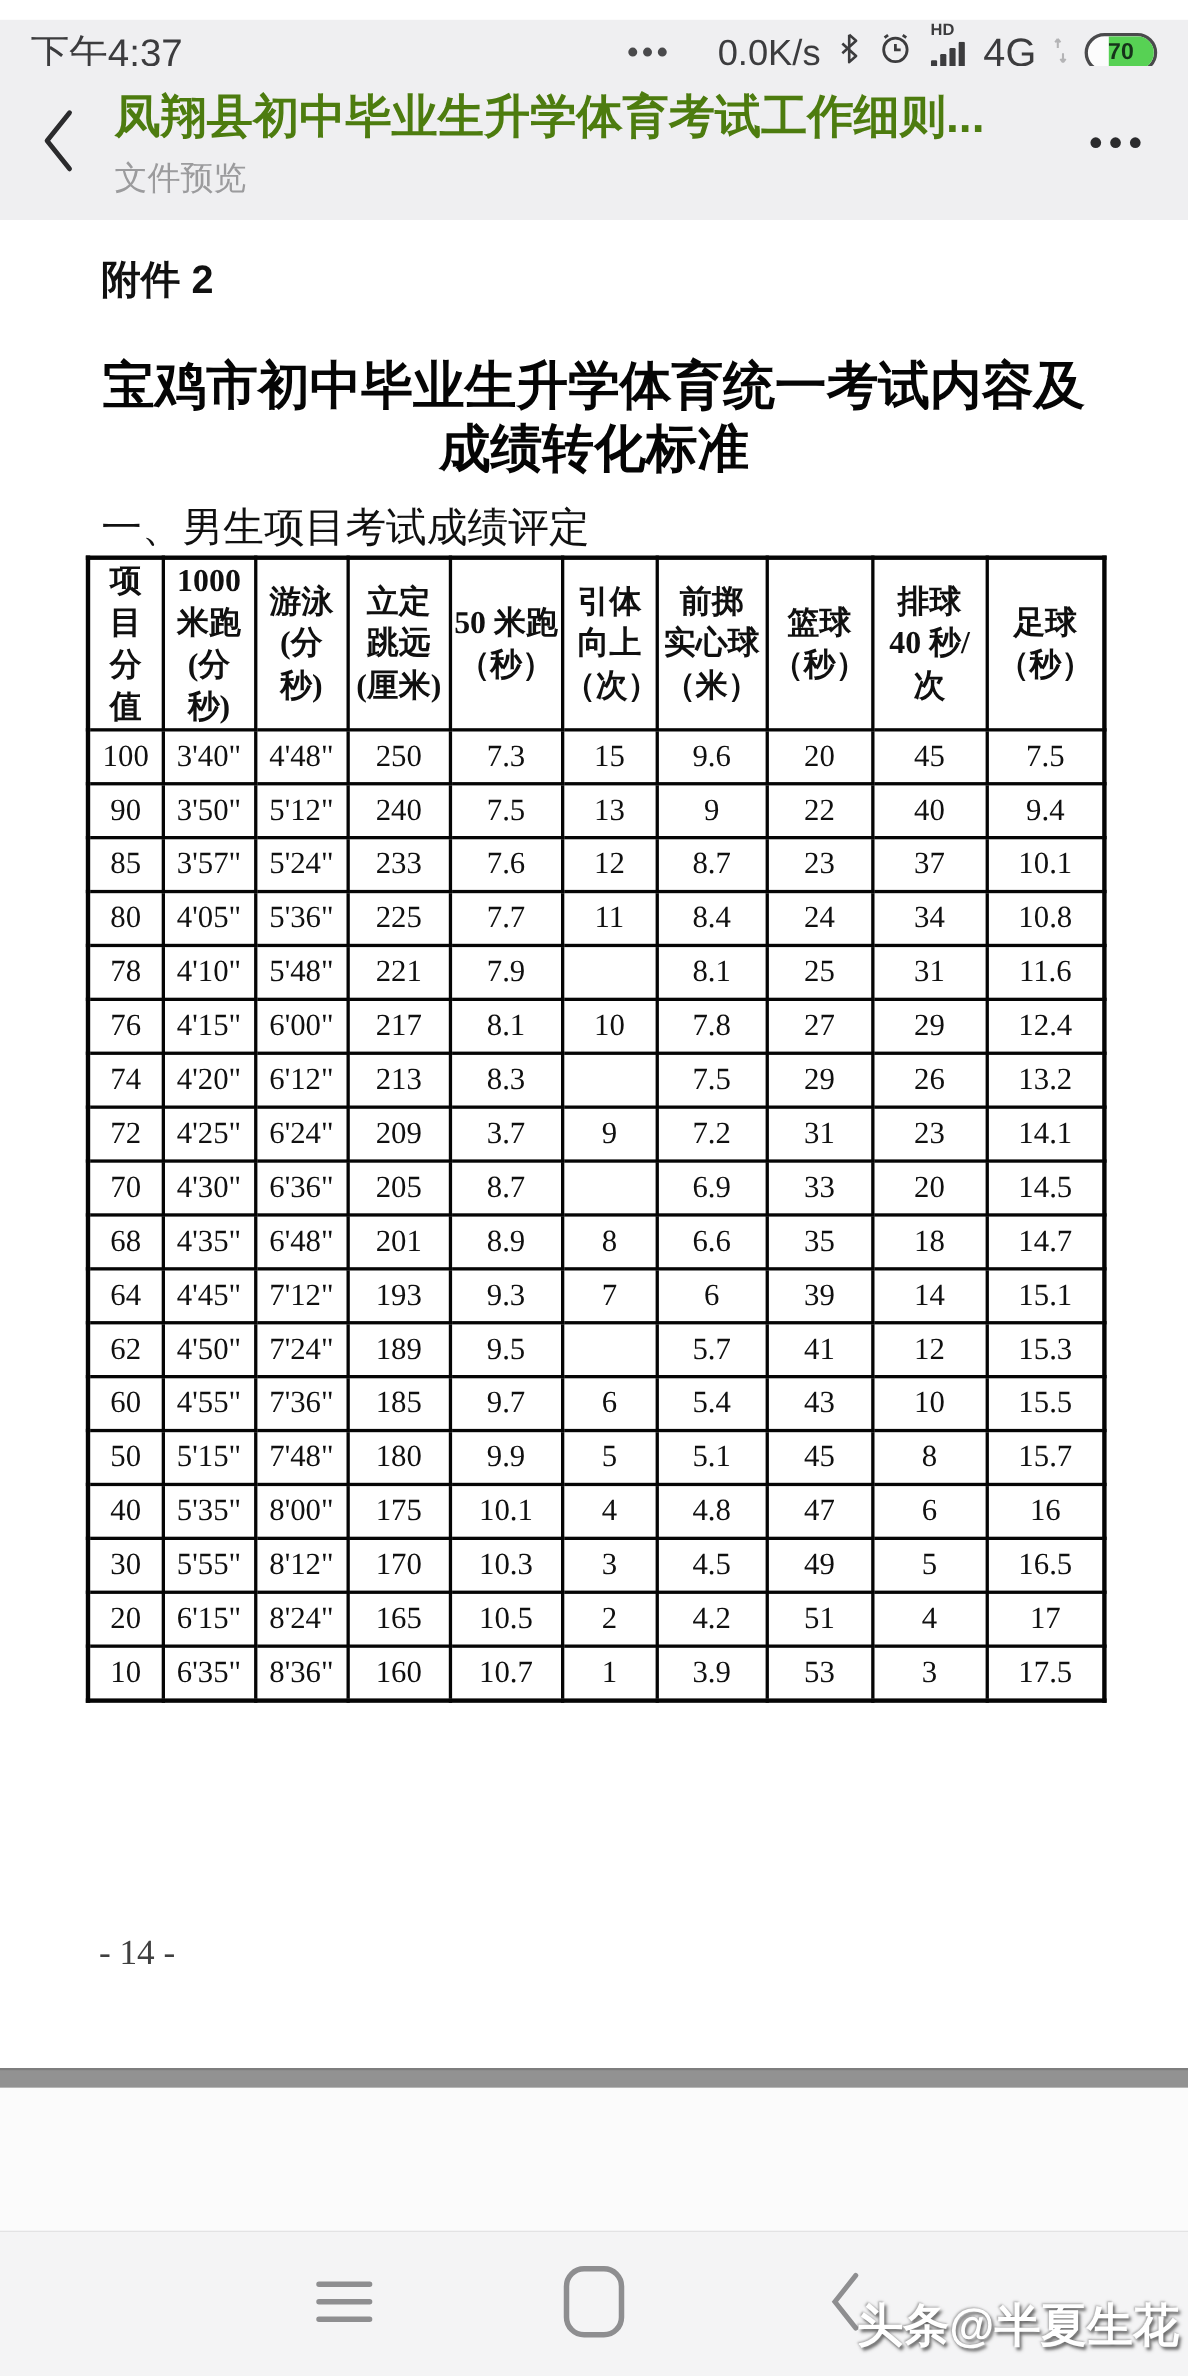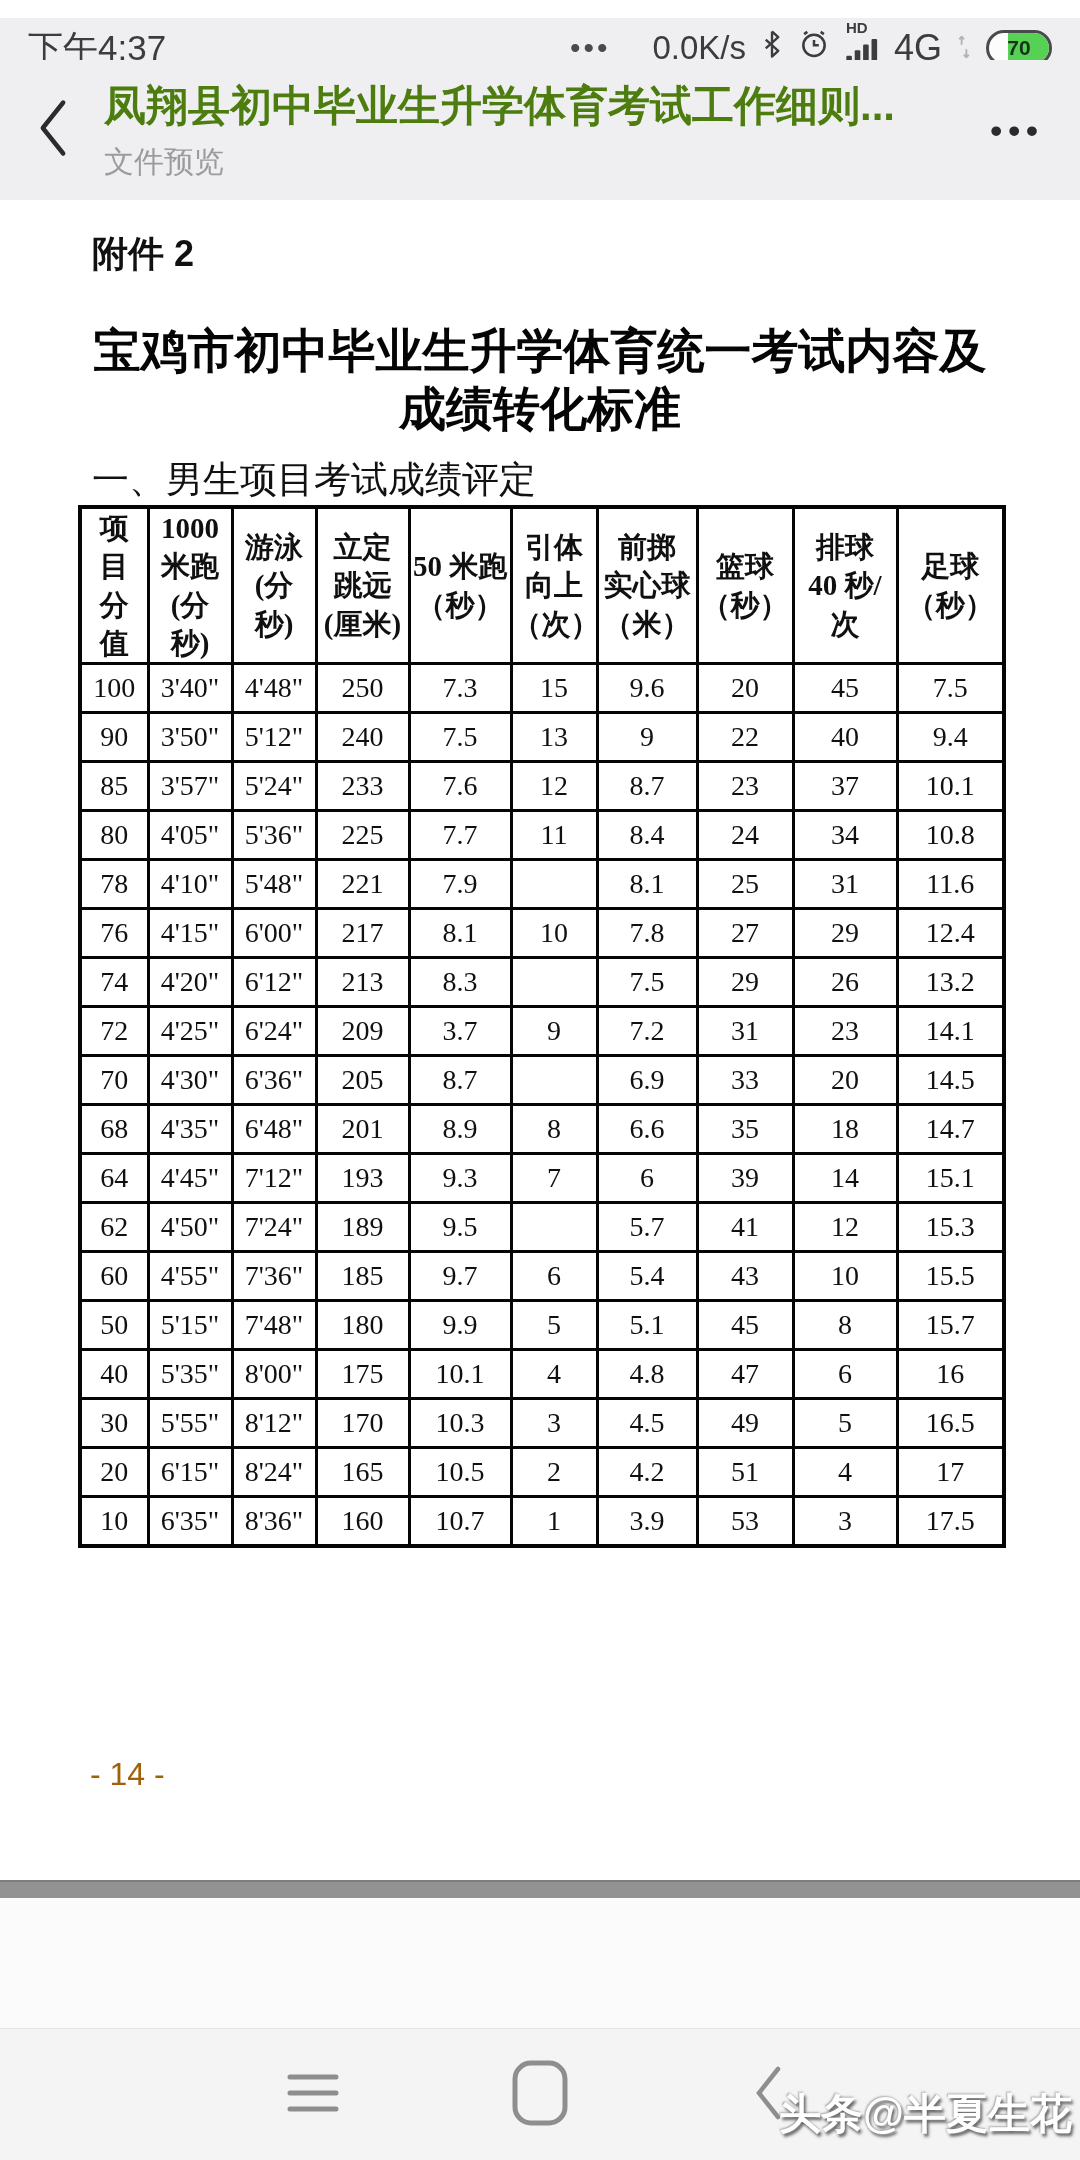--- a/index.html
+++ b/index.html
@@ -58,21 +58,21 @@
     font-family:"Liberation Serif", serif; color:#101010;
     border:4px solid #050505;
   }
   .score-table th, .score-table td {
     border:3px solid #050505; text-align:center; vertical-align:middle; overflow:hidden;
   }
   .score-table th {
     height:138px; font-size:29px; font-weight:700; line-height:1.32; white-space:pre-line;
   }
   .score-table td { height:49px; font-size:28px; font-weight:400; }
-  .page-number { position:absolute; left:90px; top:1556px; font-family:Liberation Sans, sans-serif; font-size:32px; color:#a16207; }
+  .page-number { position:absolute; left:90px; top:1556px; font-family:Liberation Serif, serif; font-size:32px; color:#404040; }
   
   .page-divider { position:absolute; top:1880px; left:0; width:1080px; height:18px; background:#929292; border-top:2px solid #7e7e7e; }
   .next-page { position:absolute; top:1898px; left:0; width:1080px; height:130px; background:#fbfbfb; }
   
   .nav-bar {
     position:absolute; top:2028px; left:0; width:1080px; height:132px;
     background:#f4f4f5; border-top:1px solid #e2e2e3;
   }
   .nav-btn { position:absolute; top:50%; transform:translate(-50%,-50%); cursor:pointer; display:flex; align-items:center; justify-content:center; }
   .nav-menu { left:29%; }

